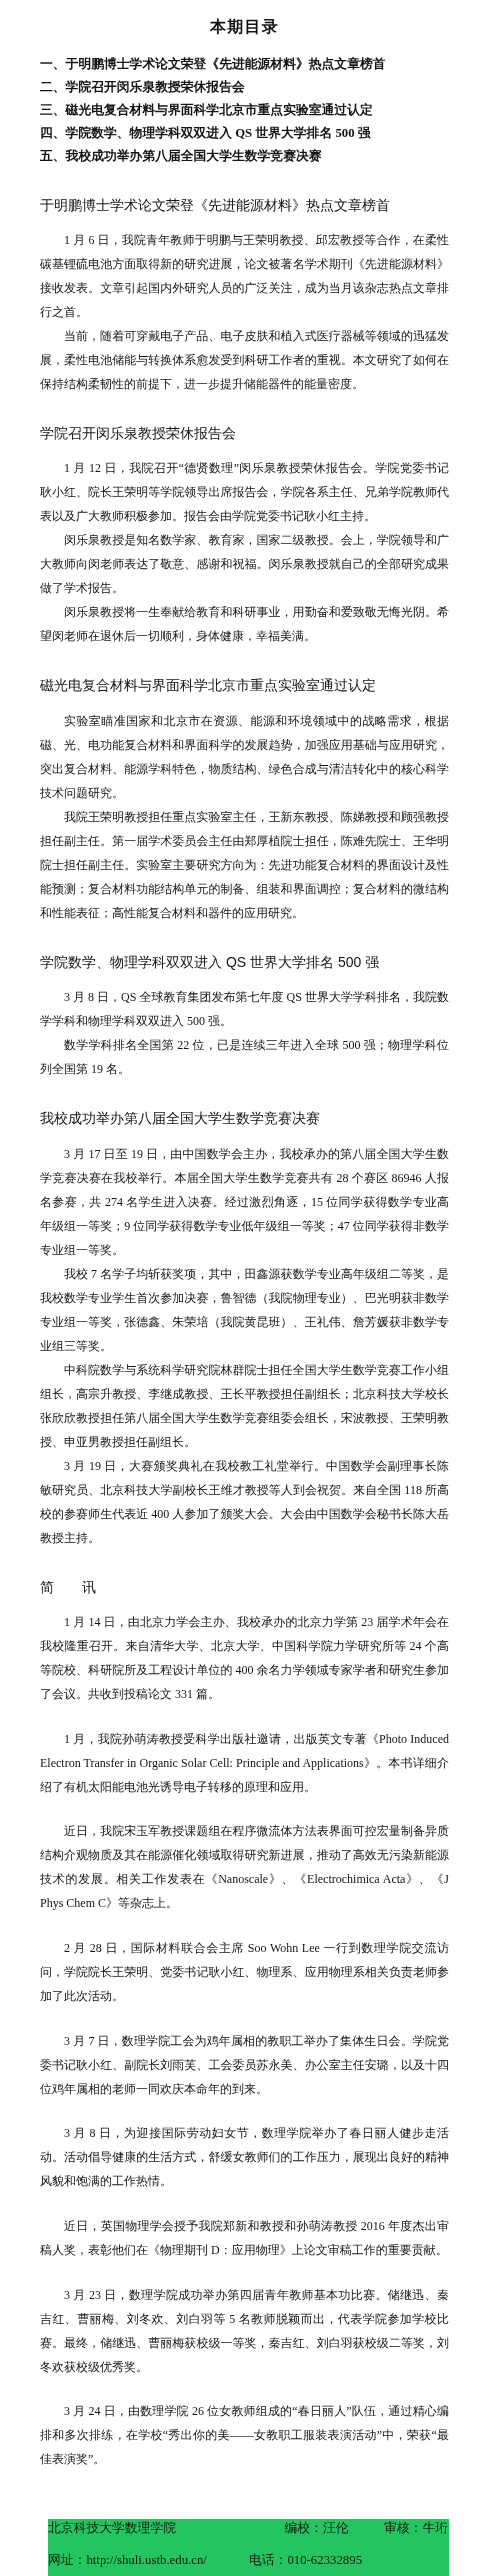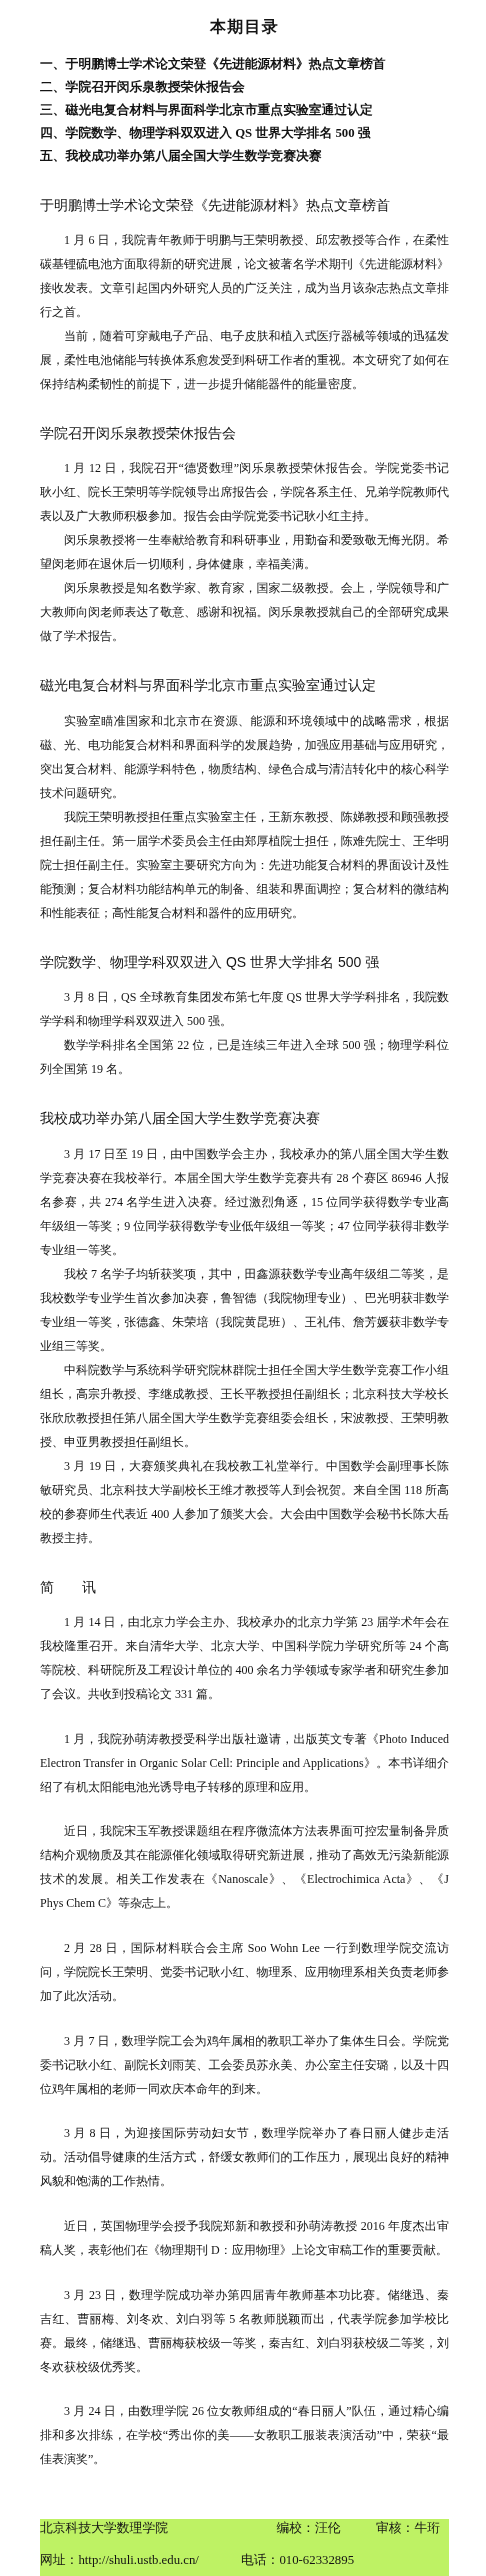--- a/index.html
+++ b/index.html
@@ -58,21 +58,22 @@
   .news-para {
     font-size: 12px;
     line-height: 24px;
     text-align: justify;
     text-indent: 2em;
     margin: 0 0 20.7px 0;
   }
   .page-footer {
     height: 57px;
     font-size: 12.8px;
-    background: #bef264;
+    background: #22c55e;
+    margin-left: 8px;
   }
   .f-row {
     display: flex;
     line-height: 18px;
   }
   .f-row + .f-row { margin-top: 14px; font-family: Liberation Serif, serif; }
   .f-col1 { width: 201px; flex: 0 0 201px; }
   .f-col2 { width: 135px; flex: 0 0 135px; text-align: center; }
 </style>
 </head>
@@ -93,22 +94,22 @@
 
     <section>
       <h2 class="section-heading">于明鹏博士学术论文荣登《先进能源材料》热点文章榜首</h2>
       <p class="body-para">1 月 6 日，我院青年教师于明鹏与王荣明教授、邱宏教授等合作，在柔性碳基锂硫电池方面取得新的研究进展，论文被著名学术期刊《先进能源材料》接收发表。文章引起国内外研究人员的广泛关注，成为当月该杂志热点文章排行之首。</p>
       <p class="body-para">当前，随着可穿戴电子产品、电子皮肤和植入式医疗器械等领域的迅猛发展，柔性电池储能与转换体系愈发受到科研工作者的重视。本文研究了如何在保持结构柔韧性的前提下，进一步提升储能器件的能量密度。</p>
     </section>
 
     <section>
       <h2 class="section-heading">学院召开闵乐泉教授荣休报告会</h2>
       <p class="body-para">1 月 12 日，我院召开“德贤数理”闵乐泉教授荣休报告会。学院党委书记耿小红、院长王荣明等学院领导出席报告会，学院各系主任、兄弟学院教师代表以及广大教师积极参加。报告会由学院党委书记耿小红主持。</p>
+      <p class="body-para">闵乐泉教授是知名数学家、教育家，国家二级教授。会上，学院领导和广大教师向闵老师表达了敬意、感谢和祝福。闵乐泉教授就自己的全部研究成果做了学术报告。</p>
       <p class="body-para">闵乐泉教授将一生奉献给教育和科研事业，用勤奋和爱致敬无悔光阴。希望闵老师在退休后一切顺利，身体健康，幸福美满。</p>
-      <p class="body-para">闵乐泉教授是知名数学家、教育家，国家二级教授。会上，学院领导和广大教师向闵老师表达了敬意、感谢和祝福。闵乐泉教授就自己的全部研究成果做了学术报告。</p>
     </section>
 
     <section>
       <h2 class="section-heading">磁光电复合材料与界面科学北京市重点实验室通过认定</h2>
       <p class="body-para">实验室瞄准国家和北京市在资源、能源和环境领域中的战略需求，根据磁、光、电功能复合材料和界面科学的发展趋势，加强应用基础与应用研究，突出复合材料、能源学科特色，物质结构、绿色合成与清洁转化中的核心科学技术问题研究。</p>
       <p class="body-para">我院王荣明教授担任重点实验室主任，王新东教授、陈娣教授和顾强教授担任副主任。第一届学术委员会主任由郑厚植院士担任，陈难先院士、王华明院士担任副主任。实验室主要研究方向为：先进功能复合材料的界面设计及性能预测；复合材料功能结构单元的制备、组装和界面调控；复合材料的微结构和性能表征；高性能复合材料和器件的应用研究。</p>
     </section>
 
     <section>
       <h2 class="section-heading">学院数学、物理学科双双进入 QS 世界大学排名 500 强</h2>

